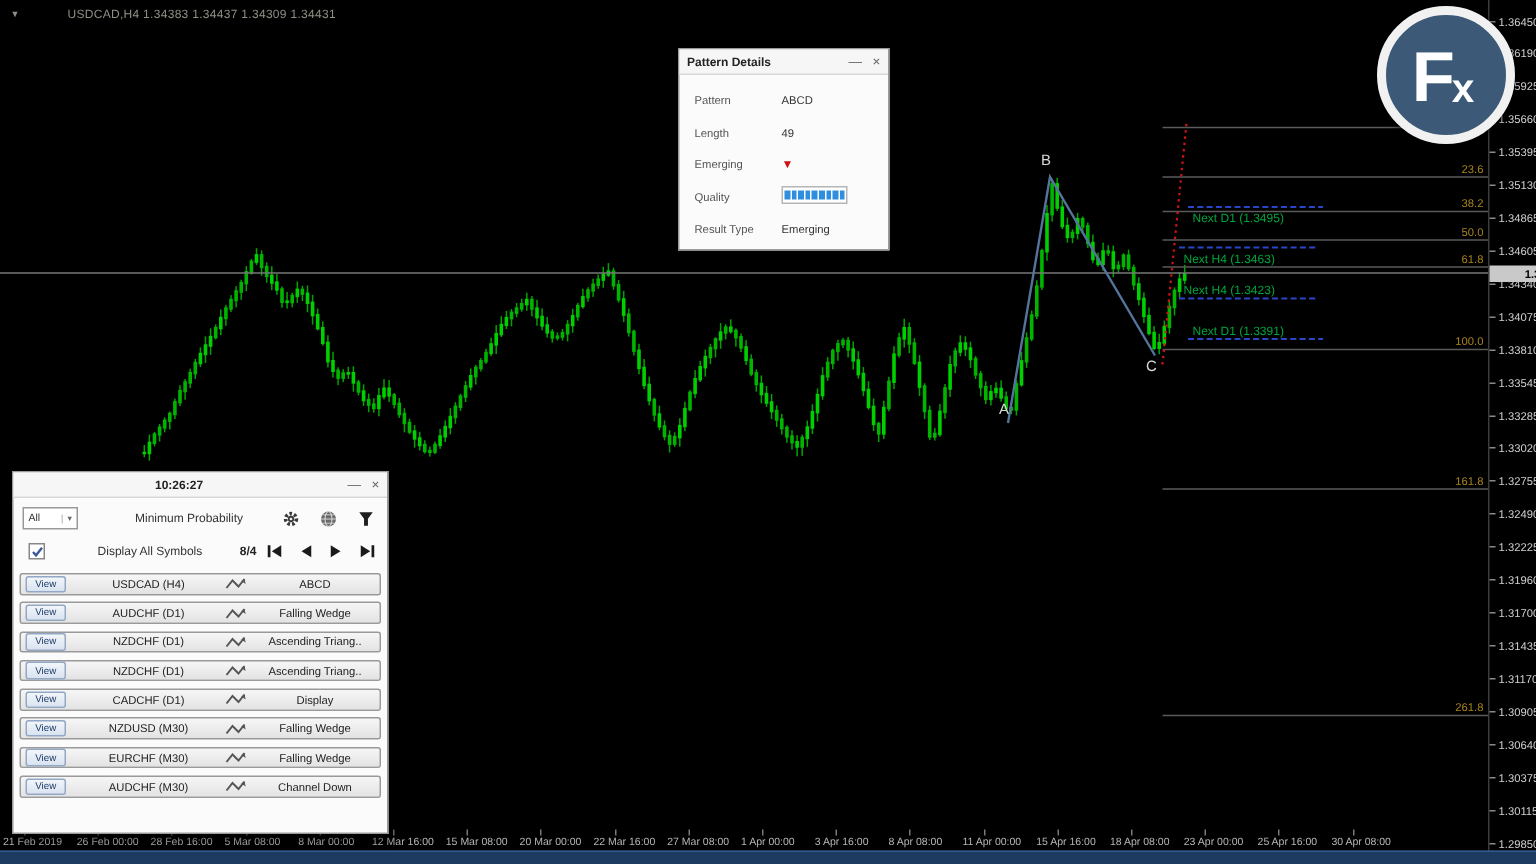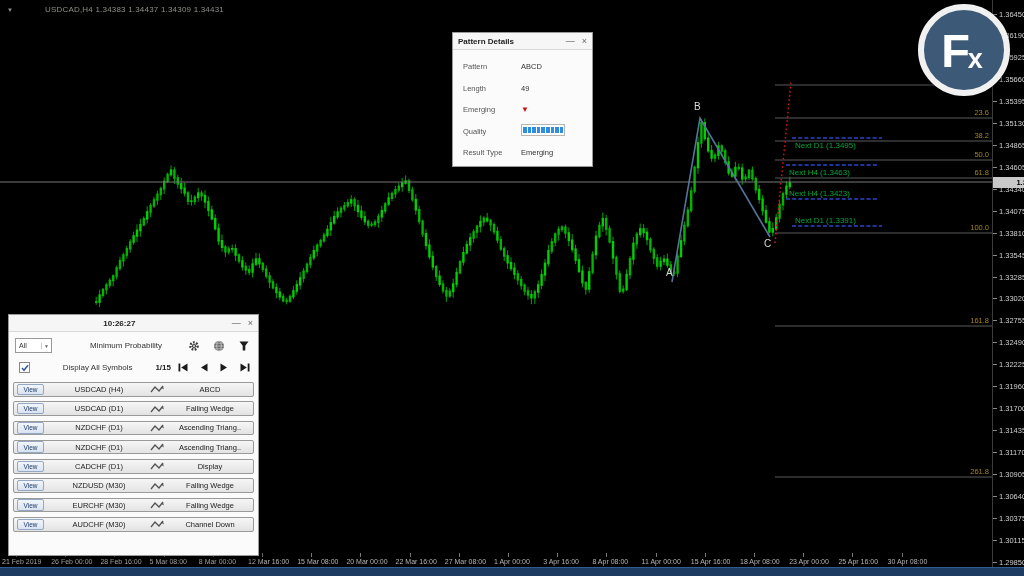--- a/index.html
+++ b/index.html
@@ -693,21 +693,21 @@
         </svg>
       </div>
     </div>
     <div class="sc-row2">
       <div class="sc-checkbox">
         <svg width="8" height="8">
             <path d="M1,4 L3,6.2 L7,1.2" fill="none" stroke="#3a5a9a" stroke-width="1.6"></path>
           </svg>
       </div>
       <span class="sc-label2">Display All Symbols</span>
-      <span class="sc-page">1/15</span>
+      <span class="sc-page">8/4</span>
       <div class="sc-nav">
         <svg width="10" height="9">
           <rect x="0.5" y="0.5" width="1.8" height="8" fill="#1a1a1a"></rect>
             <path d="M9.5,0.5 L3.2,4.5 L9.5,8.5 Z" fill="#1a1a1a"></path>
         </svg>
         <svg width="8" height="9">
           <path d="M7.5,0.5 L1,4.5 L7.5,8.5 Z" fill="#1a1a1a"></path>
         </svg>
         <svg width="8" height="9">
           <path d="M0.5,0.5 L7,4.5 L0.5,8.5 Z" fill="#1a1a1a"></path>
@@ -725,21 +725,21 @@
           <span class="sc-pattern-icon">
             <svg width="15" height="10">
               <polyline points="1,8 5,3 9,7 13,2" fill="none" stroke="#555" stroke-width="1.3"></polyline>
               <path d="M13,2 L13.8,5.4 L10.8,3.4 Z" fill="#555"></path>
             </svg>
           </span>
           <span class="sc-pattern">ABCD</span>
         </div>
         <div class="sc-item">
           <div class="view-btn">View</div>
-          <span class="sc-symbol">USDCAD (D1)</span>
+          <span class="sc-symbol">AUDCHF (D1)</span>
           <span class="sc-pattern-icon">
             <svg width="15" height="10">
               <polyline points="1,8 5,3 9,7 13,2" fill="none" stroke="#555" stroke-width="1.3"></polyline>
               <path d="M13,2 L13.8,5.4 L10.8,3.4 Z" fill="#555"></path>
             </svg>
           </span>
           <span class="sc-pattern">Falling Wedge</span>
         </div>
         <div class="sc-item">
           <div class="view-btn">View</div>

